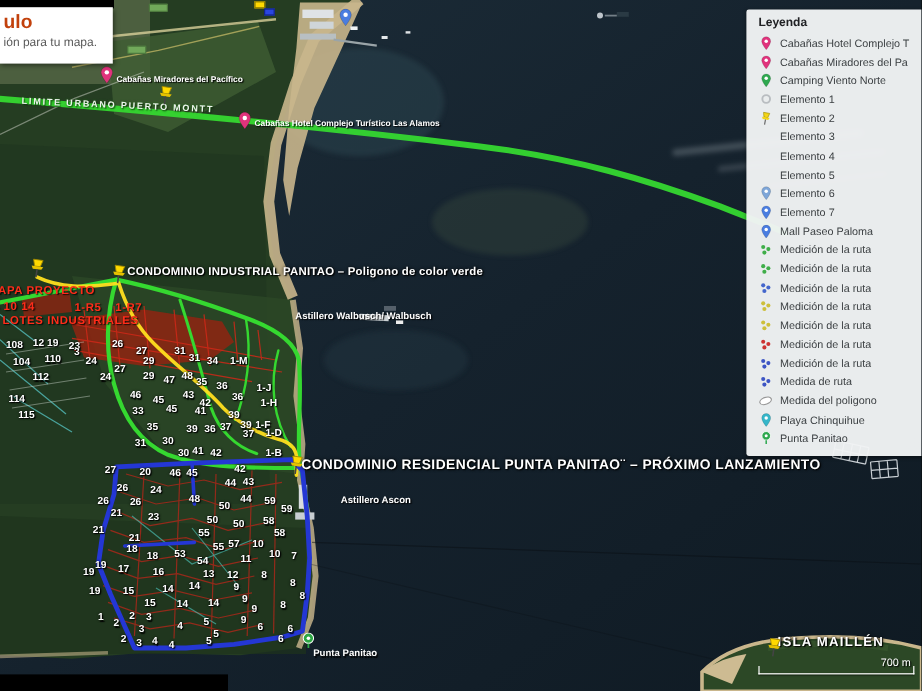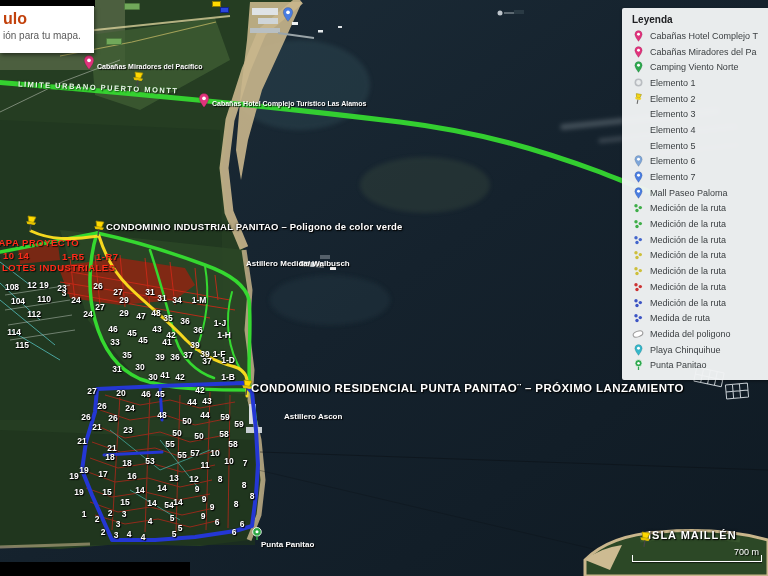--- a/index.html
+++ b/index.html
@@ -210,21 +210,21 @@
       <div class="ov t-ind" style="left: 106px; top: 221px;">CONDOMINIO INDUSTRIAL PANITAO – Poligono de color verde</div>
       <div class="ov t-res" style="left: 251px; top: 382px;">CONDOMINIO RESIDENCIAL PUNTA PANITAO¨ – PRÓXIMO LANZAMIENTO</div>
       <div class="ov t-isla" style="left: 648px; top: 529px;">ISLA MAILLÉN</div>
       <div class="ov red" style="left: -10px; top: 237px;">MAPA PROYECTO</div>
       <div class="ov red" style="left: -6px; top: 250px;">4  10  14</div>
       <div class="ov red" style="left: 62px; top: 251px;">1-R5</div>
       <div class="ov red" style="left: 96px; top: 251px;">1-R7</div>
       <div class="ov red" style="left: 2px; top: 262px;">LOTES INDUSTRIALES</div>
       <div class="ov sw" style="left: 97px; top: 63px;">Cabañas Miradores del Pacífico</div>
       <div class="ov sw" style="left: 212px; top: 100px;">Cabañas Hotel Complejo Turístico Las Alamos</div>
-      <div class="ov sw8" style="left: 246px; top: 259px;">Astillero Medida/ Walbusch</div>
+      <div class="ov sw8" style="left: 246px; top: 259px;">Astillero Walbusch/ Walbusch</div>
       <div class="ov sw8" style="left: 284px; top: 412px;">Astillero Ascon</div>
       <div class="ov sw8" style="left: 261px; top: 540px;">Punta Panitao</div>
       <div class="ov route-lbl" style="left: 18px; top: 83px;">LIMITE URBANO PUERTO MONTT</div>
     </div>
   <div id="lots">
       <span class="lot" style="left: 12px; top: 287px;">108</span>
       <span class="lot" style="left: 38px; top: 285px;">12 19</span>
       <span class="lot" style="left: 62px; top: 288px;">23</span>
       <span class="lot" style="left: 98px; top: 286px;">26</span>
       <span class="lot" style="left: 118px; top: 292px;">27</span>
@@ -296,21 +296,21 @@
       <span class="lot" style="left: 233px; top: 444px;">58</span>
       <span class="lot" style="left: 82px; top: 441px;">21</span>
       <span class="lot" style="left: 112px; top: 448px;">21</span>
       <span class="lot" style="left: 170px; top: 444px;">55</span>
       <span class="lot" style="left: 182px; top: 455px;">55</span>
       <span class="lot" style="left: 195px; top: 453px;">57</span>
       <span class="lot" style="left: 215px; top: 453px;">10</span>
       <span class="lot" style="left: 110px; top: 457px;">18</span>
       <span class="lot" style="left: 127px; top: 463px;">18</span>
       <span class="lot" style="left: 150px; top: 461px;">53</span>
-      <span class="lot" style="left: 169px; top: 467px; margin-top: 38px;">54</span>
+      <span class="lot" style="left: 169px; top: 467px;">54</span>
       <span class="lot" style="left: 205px; top: 465px;">11</span>
       <span class="lot" style="left: 229px; top: 461px;">10</span>
       <span class="lot" style="left: 245px; top: 463px;">7</span>
       <span class="lot" style="left: 84px; top: 470px;">19</span>
       <span class="lot" style="left: 103px; top: 474px;">17</span>
       <span class="lot" style="left: 132px; top: 476px;">16</span>
       <span class="lot" style="left: 174px; top: 478px;">13</span>
       <span class="lot" style="left: 194px; top: 479px;">12</span>
       <span class="lot" style="left: 220px; top: 479px;">8</span>
       <span class="lot" style="left: 74px; top: 476px;">19</span>

